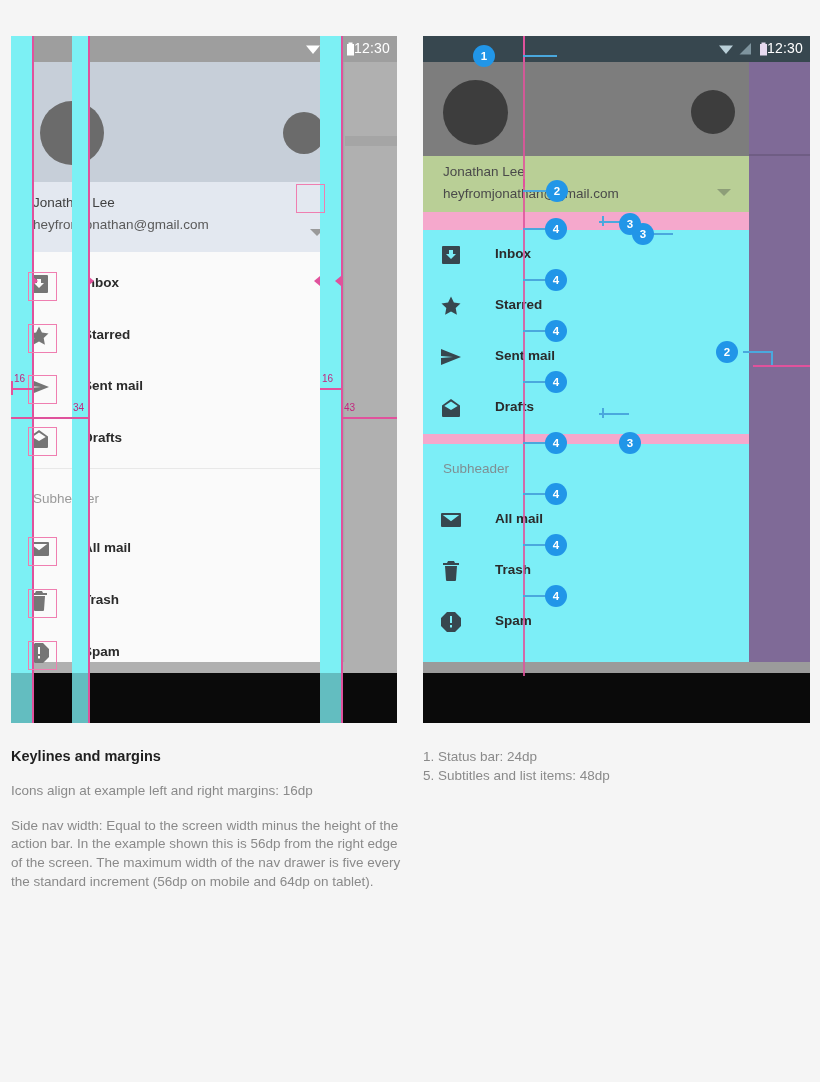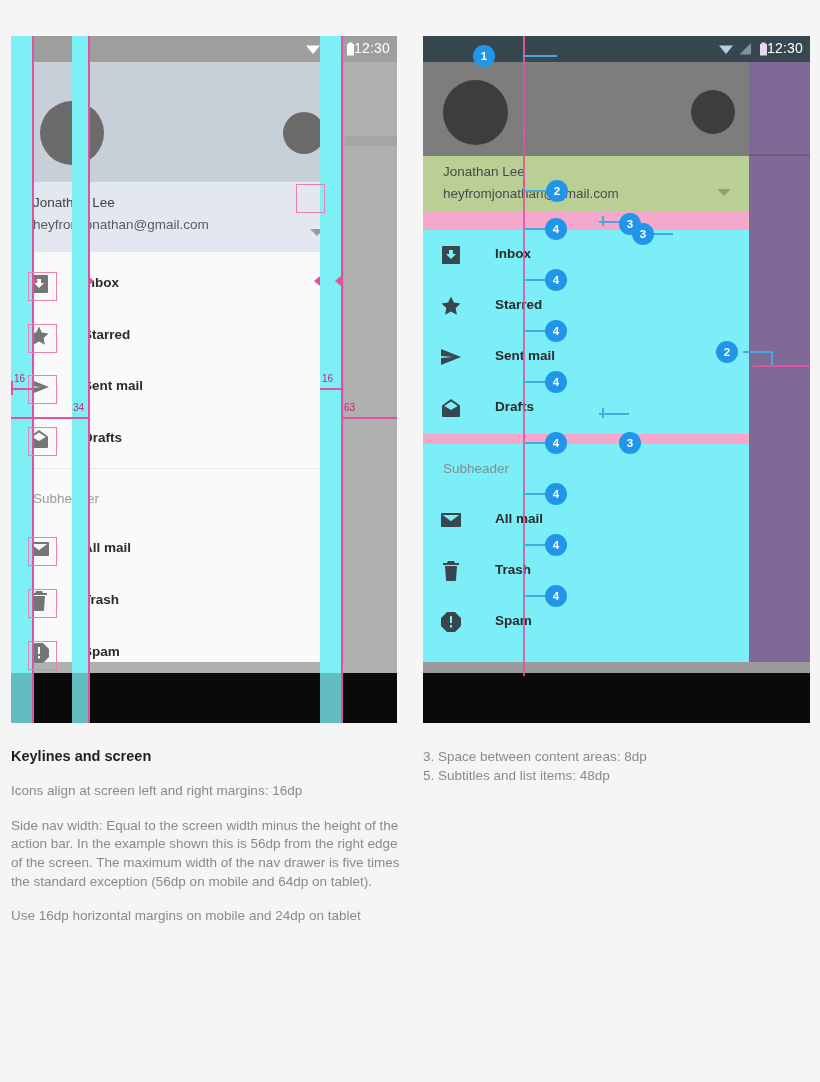--- a/index.html
+++ b/index.html
@@ -217,21 +217,21 @@
     <div class="kl-pinkline-v" style="left:0; top:345px; height:14px;"></div>
     <div class="kl-num" style="left:3px; top:337px;">16</div>
 
     <div class="kl-pinkline-h" style="left:309px; top:352px; width:22px;"></div>
     <div class="kl-num" style="left:311px; top:337px;">16</div>
 
     <div class="kl-pinkline-h" style="left:0; top:381px; width:78px;"></div>
     <div class="kl-num" style="left:62px; top:366px;">34</div>
 
     <div class="kl-pinkline-h" style="left:330px; top:381px; width:56px;"></div>
-    <div class="kl-num" style="left:333px; top:366px;">63</div>
+    <div class="kl-num" style="left:333px; top:366px;">43</div>
 
     <div class="kl-tri-r" style="left:21px; top:240px;"></div>
     <div class="kl-tri-r" style="left:77px; top:240px;"></div>
     <div class="kl-tri-l" style="left:303px; top:240px;"></div>
     <div class="kl-tri-l" style="left:324px; top:240px;"></div>
   </div>
 
   <div class="panel" style="left:423px; top:36px; width:387px; height:687px;">
 
     <div class="screen" style="left:0; top:0; width:387px; height:687px; background:#9b9b9b;">
@@ -391,26 +391,25 @@
     <div class="badge" style="left:122px; top:396px;">4</div>
     <div class="leader" style="left:100px; top:457px; width:32px; height:1.5px;"></div>
     <div class="badge" style="left:122px; top:447px;">4</div>
     <div class="leader" style="left:100px; top:508px; width:32px; height:1.5px;"></div>
     <div class="badge" style="left:122px; top:498px;">4</div>
     <div class="leader" style="left:100px; top:559px; width:32px; height:1.5px;"></div>
     <div class="badge" style="left:122px; top:549px;">4</div>
   </div>
 
   <div class="cap" style="left:11px; top:748px; width:390px;">
-    <h3>Keylines and screen</h3>
-    <p>Icons align at screen left and right margins: 16dp</p>
-    <p>Side nav width: Equal to the screen width minus the height of the action bar. In the example shown this is 56dp from the right edge of the screen. The maximum width of the nav drawer is five times the standard exception (56dp on mobile and 64dp on tablet).</p>
-    <p>Use 16dp horizontal margins on mobile and 24dp on tablet</p>
+    <h3>Keylines and margins</h3>
+    <p>Icons align at example left and right margins: 16dp</p>
+    <p>Side nav width: Equal to the screen width minus the height of the action bar. In the example shown this is 56dp from the right edge of the screen. The maximum width of the nav drawer is five every the standard increment (56dp on mobile and 64dp on tablet).</p>
   </div>
 
   <div class="cap" style="left:423px; top:748px; width:380px;">
     <ol style="margin-bottom:22px;">
-      <li>3. Space between content areas: 8dp</li>
+      <li>1. Status bar: 24dp</li>
       <li>5. Subtitles and list items: 48dp</li>
     </ol>
   </div>
 
 </div>
 
 </body></html>

